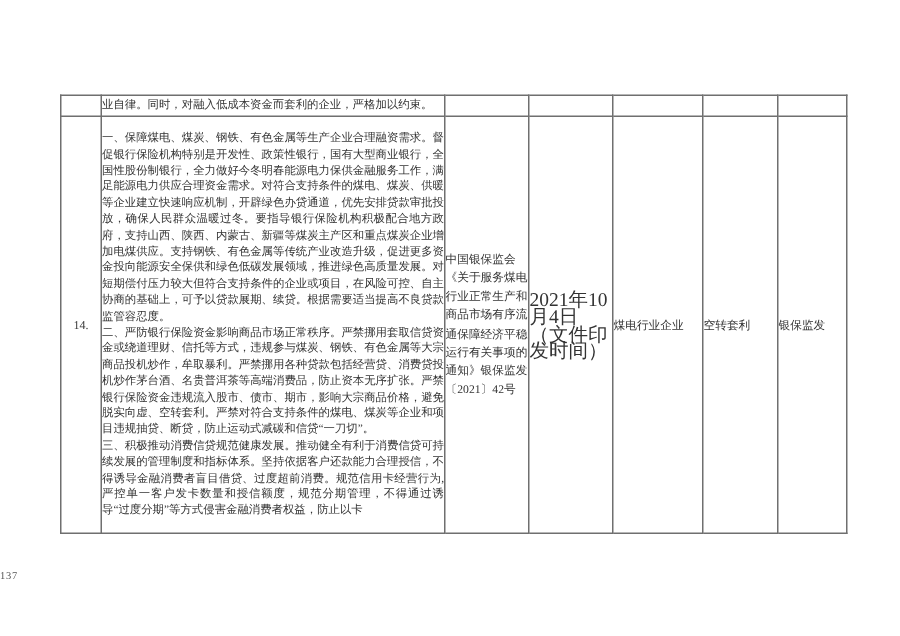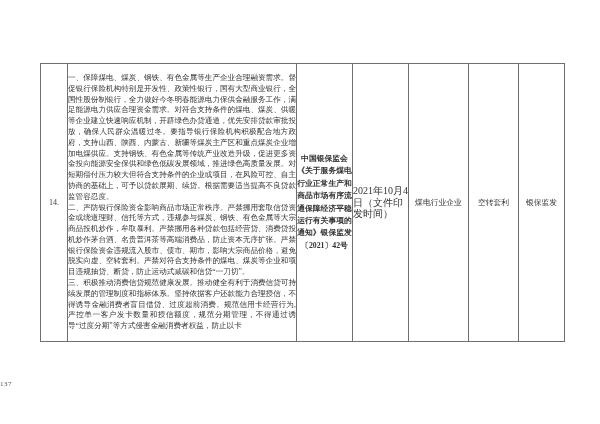--- a/index.html
+++ b/index.html
@@ -43,38 +43,37 @@
   td.cell-text p {
     margin: 0;
     font-size: 7.6px;
     line-height: 10.8px;
     text-align: justify;
     letter-spacing: 0;
     color: #333333;
   }
   td.cell-source {
     vertical-align: middle;
-    text-align: center;
+    text-align: left;
     font-size: 7.8px;
     line-height: 12.4px;
     padding: 2px 3px;
     color: #333333;
-    font-weight: bold;
   }
   td.cell-date {
     vertical-align: middle;
     text-align: left;
-    font-size: 10px;
+    font-size: 13px;
     line-height: 11.5px;
     padding: 2px 4px;
     color: #333333;
   }
   td.cell-center {
     vertical-align: middle;
-    text-align: center;
+    text-align: left;
     font-size: 7.8px;
     color: #333333;
   }
   tr.row-prev {
     height: 14px;
   }
   tr.row-main {
     height: 278px;
   }
   .page-number {
@@ -97,20 +96,31 @@
     <colgroup>
       <col style="width:27px">
       <col style="width:229px">
       <col style="width:56px">
       <col style="width:56px">
       <col style="width:60px">
       <col style="width:50px">
       <col style="width:46px">
     </colgroup>
     <tbody>
+        <tr class="row-prev">
+      <td class="cell-no"></td>
+      <td class="cell-text">
+        <p>业自律。同时，对融入低成本资金而套利的企业，严格加以约束。</p>
+      </td>
+      <td></td>
+      <td></td>
+      <td></td>
+      <td></td>
+      <td></td>
+    </tr>
     <tr class="row-main">
       <td class="cell-no">14.</td>
       <td class="cell-text">
         <p>一、保障煤电、煤炭、钢铁、有色金属等生产企业合理融资需求。督促银行保险机构特别是开发性、政策性银行，国有大型商业银行，全国性股份制银行，全力做好今冬明春能源电力保供金融服务工作，满足能源电力供应合理资金需求。对符合支持条件的煤电、煤炭、供暖等企业建立快速响应机制，开辟绿色办贷通道，优先安排贷款审批投放，确保人民群众温暖过冬。要指导银行保险机构积极配合地方政府，支持山西、陕西、内蒙古、新疆等煤炭主产区和重点煤炭企业增加电煤供应。支持钢铁、有色金属等传统产业改造升级，促进更多资金投向能源安全保供和绿色低碳发展领域，推进绿色高质量发展。对短期偿付压力较大但符合支持条件的企业或项目，在风险可控、自主协商的基础上，可予以贷款展期、续贷。根据需要适当提高不良贷款监管容忍度。</p>
         <p>二、严防银行保险资金影响商品市场正常秩序。严禁挪用套取信贷资金或绕道理财、信托等方式，违规参与煤炭、钢铁、有色金属等大宗商品投机炒作，牟取暴利。严禁挪用各种贷款包括经营贷、消费贷投机炒作茅台酒、名贵普洱茶等高端消费品，防止资本无序扩张。严禁银行保险资金违规流入股市、债市、期市，影响大宗商品价格，避免脱实向虚、空转套利。严禁对符合支持条件的煤电、煤炭等企业和项目违规抽贷、断贷，防止运动式减碳和信贷“一刀切”。</p>
         <p>三、积极推动消费信贷规范健康发展。推动健全有利于消费信贷可持续发展的管理制度和指标体系。坚持依据客户还款能力合理授信，不得诱导金融消费者盲目借贷、过度超前消费。规范信用卡经营行为,严控单一客户发卡数量和授信额度，规范分期管理，不得通过诱导“过度分期”等方式侵害金融消费者权益，防止以卡</p>
       </td>
       <td class="cell-source">中国银保监会《关于服务煤电行业正常生产和商品市场有序流通保障经济平稳运行有关事项的通知》银保监发〔2021〕42号</td>
       <td class="cell-date">2021年10月4日（文件印发时间）</td>
       <td class="cell-center">煤电行业企业</td>

